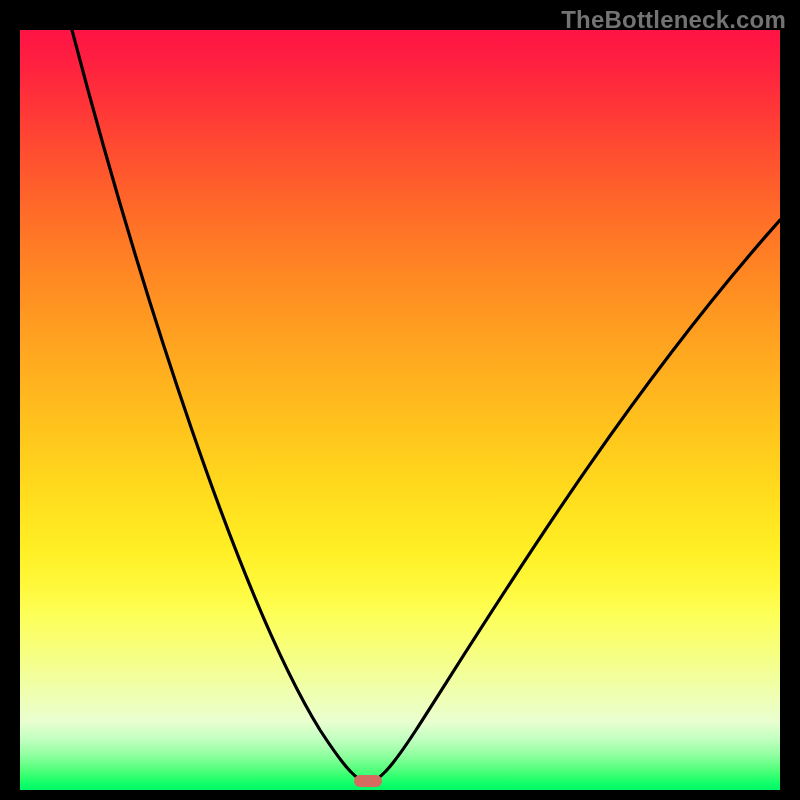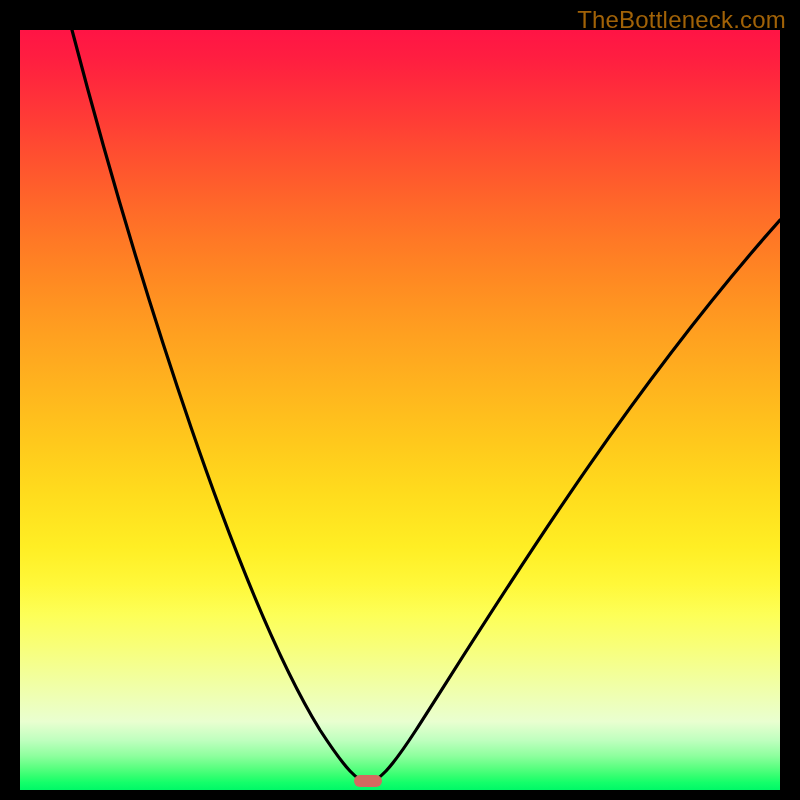--- a/index.html
+++ b/index.html
@@ -9,22 +9,22 @@
     width: 800px;
     height: 800px;
     background: #000;
   }
   .watermark {
     position: absolute;
     top: 6px;
     right: 14px;
     font-family: Arial, Helvetica, sans-serif;
     font-size: 24px;
-    font-weight: 400;
-    color: #a16207;
+    font-weight: 700;
+    color: #737373;
     letter-spacing: 0.2px;
   }
   .plot {
     position: absolute;
     left: 20px;
     top: 30px;
     width: 760px;
     height: 760px;
     background: linear-gradient(to bottom,
       #ff1445 0%,

